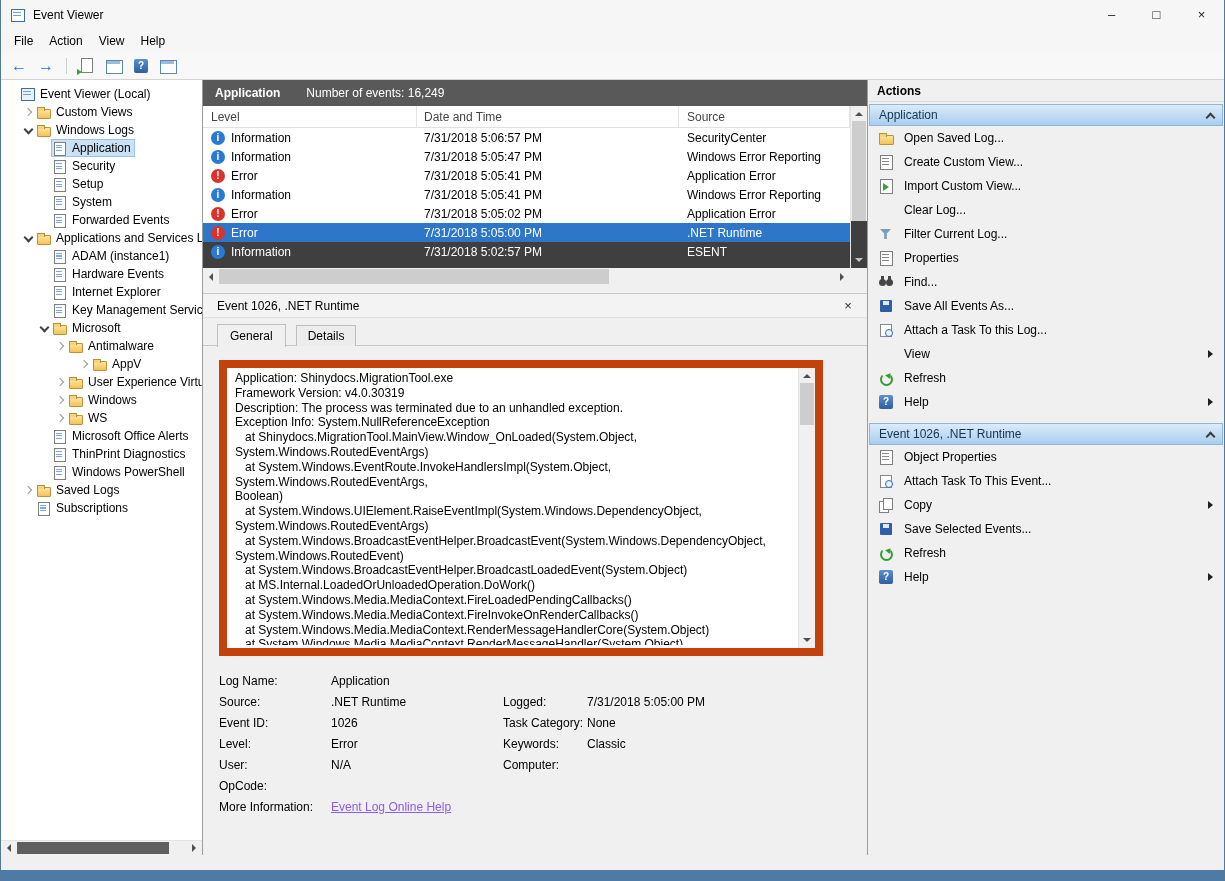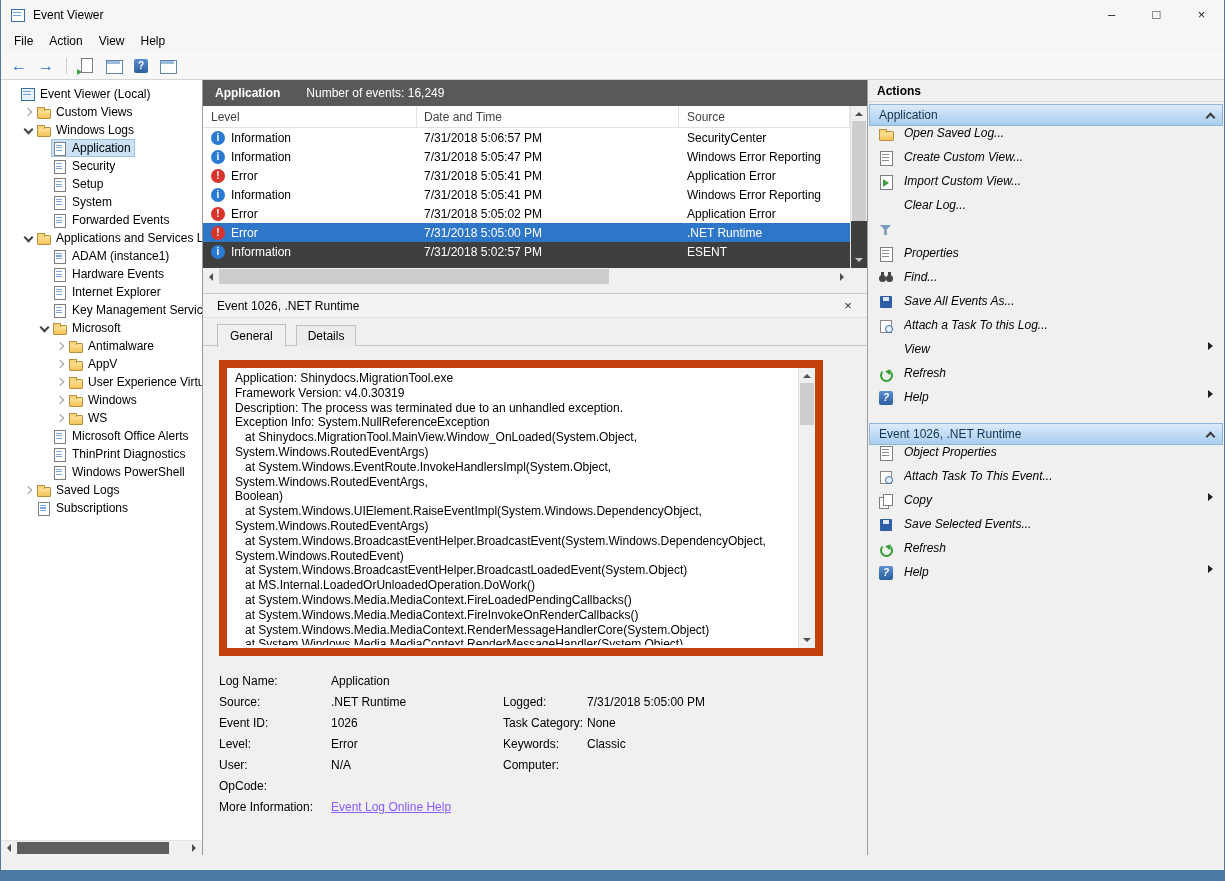--- a/index.html
+++ b/index.html
@@ -121,21 +121,21 @@
 
   
   .right-panel { width:357px; flex:none; background:#f0f0f0; border-left:1px solid #9b9b9b; display:flex; flex-direction:column; }
   .actions-title { height:22px; flex:none; padding:4px 0 0 9px; font-weight:bold; border-bottom:1px solid #dcdcdc; }
   .actions-sections { flex:1; min-height:0; }
   .section + .section { margin-top:9px; }
   .section-header { height:22px; margin:2px 1px 0 1px; background:linear-gradient(#dcebfa,#a9cdee); border:1px solid #8fb6d9;
     display:flex; align-items:center; padding:0 8px 0 9px; color:#13344f; }
   .sh-label { flex:1; }
   .sh-chev { width:7px; height:7px; border-top:2px solid #3c3c3c; border-right:2px solid #3c3c3c; transform:rotate(-45deg); margin-top:4px; flex:none; }
-  .action-item { height:24px; display:flex; align-items:flex-start; padding:0 6px 0 10px;font-style:italic; }
+  .action-item { height:24px; display:flex; align-items:center; padding:0 6px 0 10px; }
   .ai-icon { width:18px; height:16px; margin-right:8px; position:relative; flex:none; }
   .ai-label { flex:1; min-width:0; white-space:nowrap; overflow:hidden; }
   .ai-sub { width:0; height:0; border-top:4px solid transparent; border-bottom:4px solid transparent; border-left:5px solid #1e1e1e; margin-right:5px; flex:none; }
 
   .icn-open-folder::before { content:""; position:absolute; left:1px; top:5px; width:13px; height:8px; background:linear-gradient(#ffe3a0,#f3c355); border:1px solid #b8923a; border-radius:1px; }
   .icn-open-folder::after { content:""; position:absolute; left:1px; top:3px; width:6px; height:3px; background:#f7d37a; border:1px solid #b8923a; border-bottom:none; }
   .icn-custom-view::before, .icn-properties::before, .icn-event-props::before { content:""; position:absolute; left:2px; top:1px; width:11px; height:13px; background:#fff; border:1px solid #7e7e7e; }
   .icn-custom-view::after, .icn-properties::after, .icn-event-props::after { content:""; position:absolute; left:4px; top:4px; width:7px; height:7px; background:repeating-linear-gradient(#8a8a8a 0 1px, transparent 1px 3px); }
   .icn-import::before { content:""; position:absolute; left:2px; top:1px; width:11px; height:13px; background:#fff; border:1px solid #7e7e7e; }
   .icn-import::after { content:""; position:absolute; left:5px; top:5px; border:4px solid transparent; border-left:6px solid #3f9e3f; }
@@ -291,21 +291,21 @@
               <span class="tlabel">Microsoft</span>
             </span>
           </div>
           <div class="tree-row" style="padding-left: 52px;">
             <span class="expander collapsed"></span>
             <span class="tnode">
               <span class="ticon folder"></span>
               <span class="tlabel">Antimalware</span>
             </span>
           </div>
-          <div class="tree-row" style="padding-left: 52px;">
+          <div class="tree-row" style="padding-left: 76px;">
             <span class="expander collapsed"></span>
             <span class="tnode">
               <span class="ticon folder"></span>
               <span class="tlabel">AppV</span>
             </span>
           </div>
           <div class="tree-row" style="padding-left: 52px;">
             <span class="expander collapsed"></span>
             <span class="tnode">
               <span class="ticon folder"></span>
@@ -559,20 +559,21 @@
             <div class="action-item">
               <span class="ai-icon icn-import"></span>
               <span class="ai-label">Import Custom View...</span>
             </div>
             <div class="action-item">
               <span class="ai-icon"></span>
               <span class="ai-label">Clear Log...</span>
             </div>
             <div class="action-item">
               <span class="ai-icon icn-filter"></span>
+              <span class="ai-label">Filter Current Log...</span>
             </div>
             <div class="action-item">
               <span class="ai-icon icn-properties"></span>
               <span class="ai-label">Properties</span>
             </div>
             <div class="action-item">
               <span class="ai-icon icn-find"></span>
               <span class="ai-label">Find...</span>
             </div>
             <div class="action-item">

